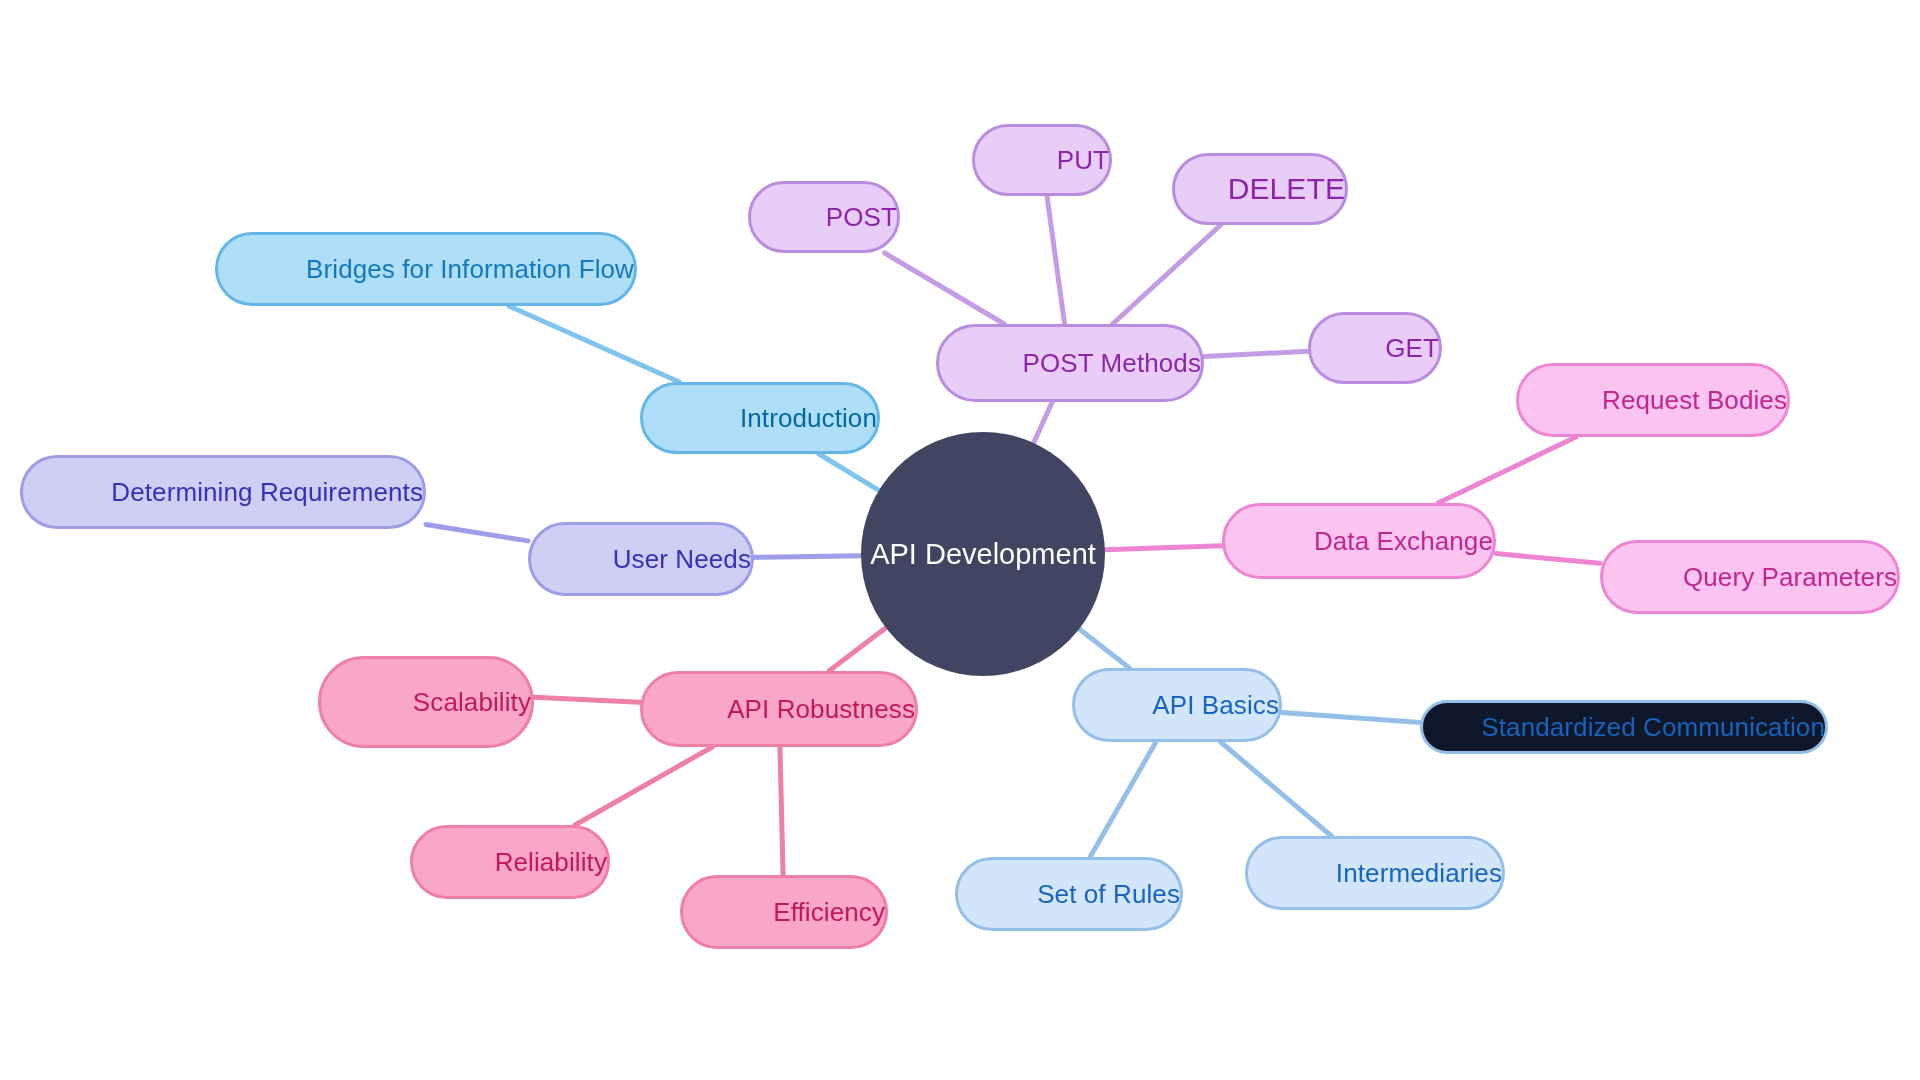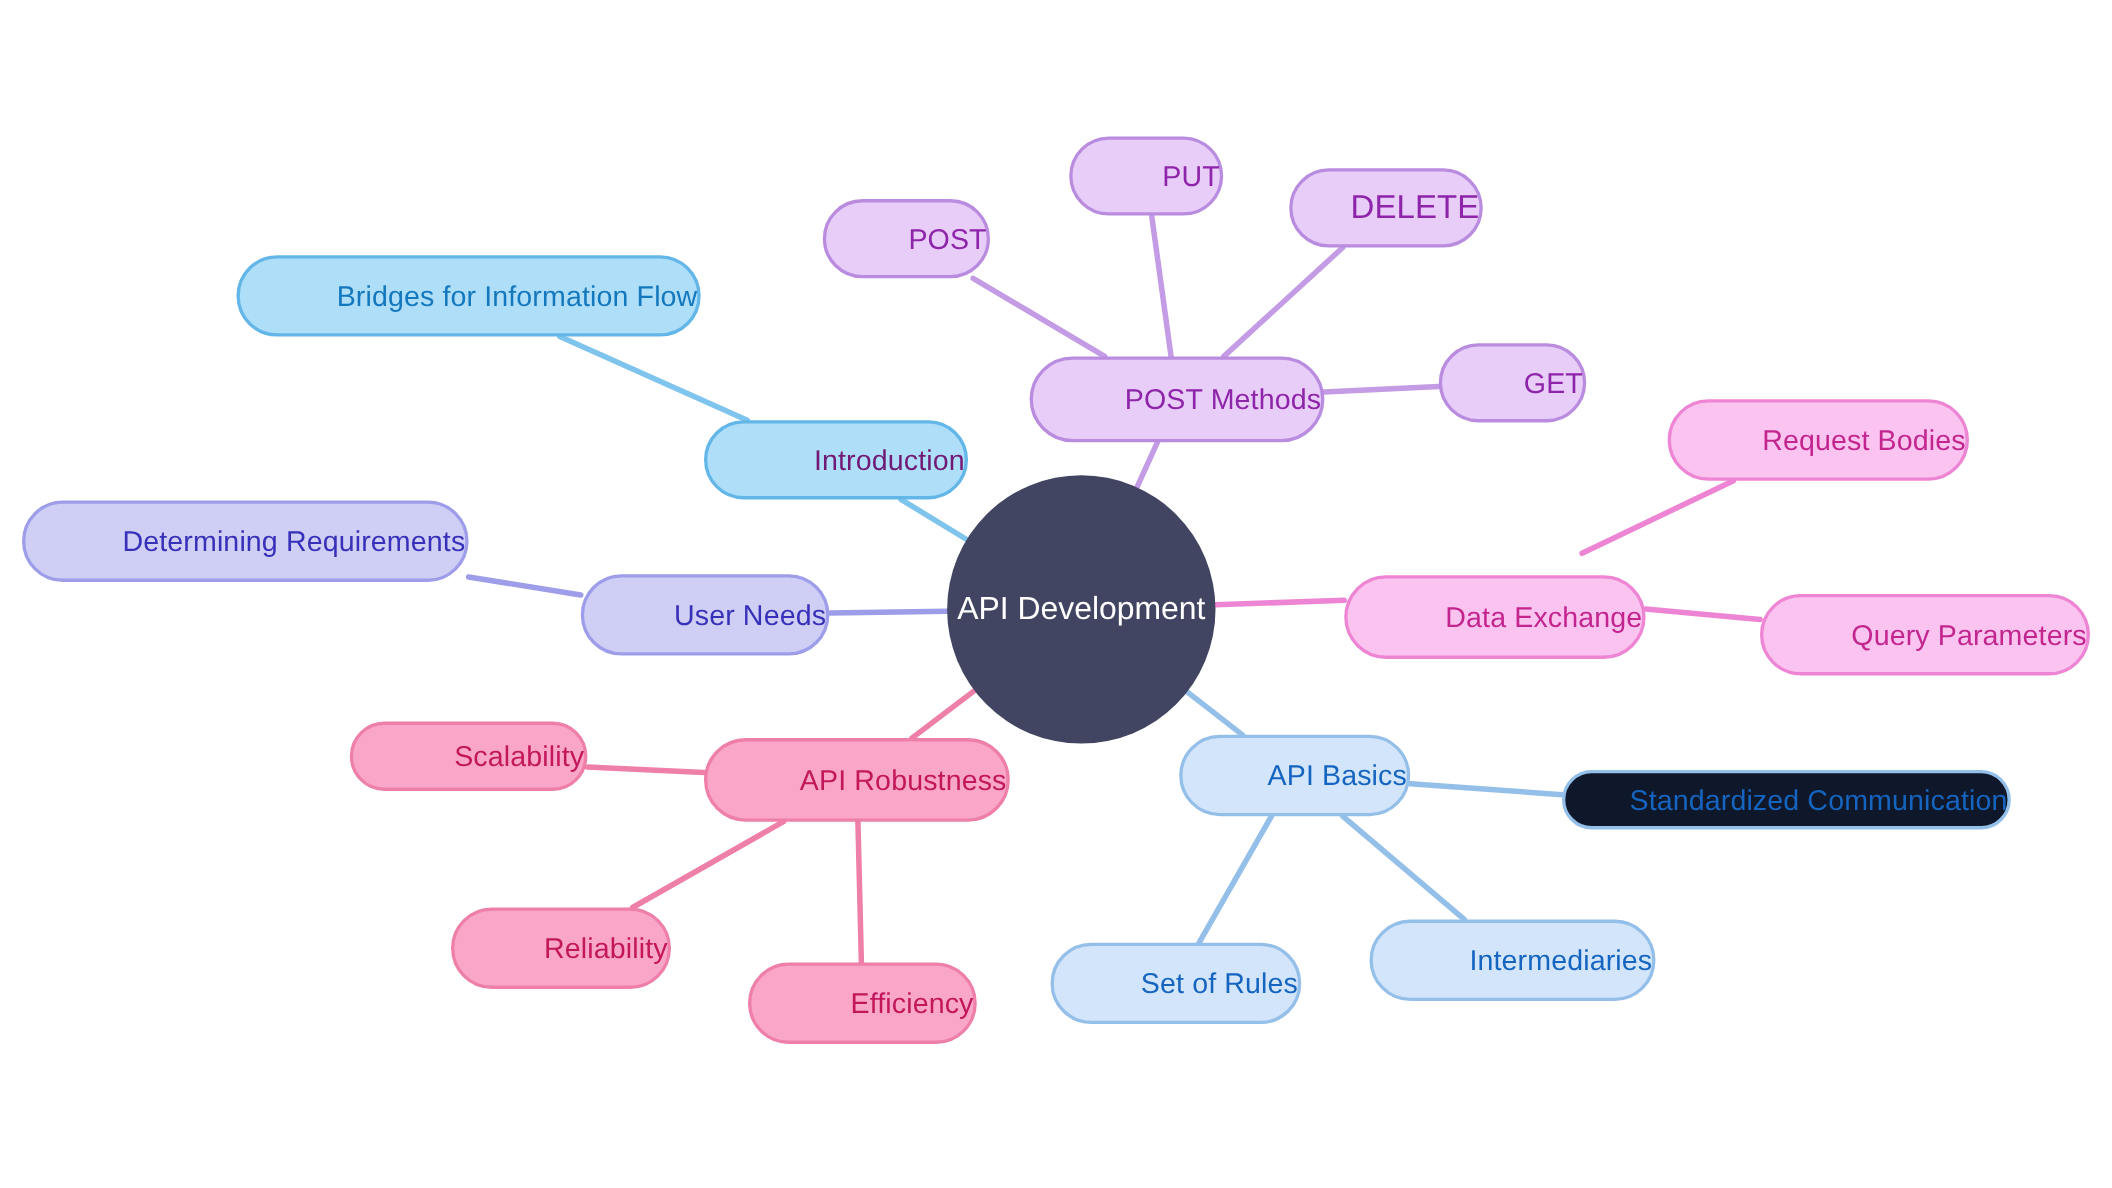--- a/index.html
+++ b/index.html
@@ -70,42 +70,42 @@
       <line x1="1155.857142857143" y1="742" x2="1090.142857142857" y2="857" stroke="#94BFE9" stroke-width="5" stroke-linecap="round"></line>
       <line x1="640" y1="702.3059490084986" x2="534" y2="697.2011331444759" stroke="#EE7FA8" stroke-width="5" stroke-linecap="round"></line>
       <line x1="712.1895424836601" y1="747" x2="575.0522875816994" y2="825" stroke="#EE7FA8" stroke-width="5" stroke-linecap="round"></line>
       <line x1="779.935960591133" y1="747" x2="783.0886699507389" y2="875" stroke="#EE7FA8" stroke-width="5" stroke-linecap="round"></line>
       <line x1="528" y1="540.8875598086124" x2="426" y2="524.5382775119617" stroke="#9D9DEA" stroke-width="5" stroke-linecap="round"></line>
     </svg>
   <div id="node-layer">
       <div class="node-root" style="left: 861px; top: 432px; width: 244px; height: 244px; background: rgb(65, 69, 97); color: rgb(255, 255, 255); font-size: 29px;">
         <span>API Development</span>
       </div>
-      <div class="node" style="left: 640px; top: 382px; width: 240px; height: 72px; background: rgb(174, 222, 248); color: #701a75; font-size: 26px; border-color: rgb(99, 182, 232);">
+      <div class="node" style="left: 640px; top: 382px; width: 240px; height: 72px; background: rgb(174, 222, 248); color: #0369a1; font-size: 26px; border-color: rgb(99, 182, 232);">
         <span>Introduction</span>
       </div>
       <div class="node" style="left: 215px; top: 232px; width: 422px; height: 74px; background: rgb(174, 222, 248); color: rgb(20, 120, 190); font-size: 26px; border-color: rgb(99, 182, 232);">
         <span>Bridges for Information Flow</span>
       </div>
       <div class="node" style="left: 936px; top: 324px; width: 268px; height: 78px; background: rgb(231, 205, 247); color: rgb(142, 36, 170); font-size: 26px; border-color: rgb(186, 140, 224);">
         <span>POST Methods</span>
       </div>
       <div class="node" style="left: 748px; top: 181px; width: 152px; height: 72px; background: rgb(231, 205, 247); color: rgb(142, 36, 170); font-size: 26px; border-color: rgb(186, 140, 224);">
         <span>POST</span>
       </div>
       <div class="node" style="left: 972px; top: 124px; width: 140px; height: 72px; background: rgb(231, 205, 247); color: rgb(142, 36, 170); font-size: 26px; border-color: rgb(186, 140, 224);">
         <span>PUT</span>
       </div>
       <div class="node" style="left: 1172px; top: 153px; width: 176px; height: 72px; background: rgb(231, 205, 247); color: rgb(142, 36, 170); font-size: 30px; border-color: rgb(186, 140, 224);">
         <span>DELETE</span>
       </div>
       <div class="node" style="left: 1308px; top: 312px; width: 134px; height: 72px; background: rgb(231, 205, 247); color: rgb(142, 36, 170); font-size: 26px; border-color: rgb(186, 140, 224);">
         <span>GET</span>
       </div>
-      <div class="node" style="left: 1222px; top: 503px; width: 274px; height: 76px; background: rgb(251, 195, 239); color: rgb(194, 38, 142); font-size: 26px; border-color: rgb(238, 133, 212); margin-top: 20px;">
+      <div class="node" style="left: 1222px; top: 503px; width: 274px; height: 76px; background: rgb(251, 195, 239); color: rgb(194, 38, 142); font-size: 26px; border-color: rgb(238, 133, 212);">
         <span>Data Exchange</span>
       </div>
       <div class="node" style="left: 1516px; top: 363px; width: 274px; height: 74px; background: rgb(251, 195, 239); color: rgb(194, 38, 142); font-size: 26px; border-color: rgb(238, 133, 212);">
         <span>Request Bodies</span>
       </div>
       <div class="node" style="left: 1600px; top: 540px; width: 300px; height: 74px; background: rgb(251, 195, 239); color: rgb(194, 38, 142); font-size: 26px; border-color: rgb(238, 133, 212);">
         <span>Query Parameters</span>
       </div>
       <div class="node" style="left: 1072px; top: 668px; width: 210px; height: 74px; background: rgb(210, 229, 251); color: rgb(21, 101, 192); font-size: 26px; border-color: rgb(148, 191, 233);">
         <span>API Basics</span>
@@ -115,21 +115,21 @@
       </div>
       <div class="node" style="left: 1245px; top: 836px; width: 260px; height: 74px; background: rgb(210, 229, 251); color: rgb(21, 101, 192); font-size: 26px; border-color: rgb(148, 191, 233);">
         <span>Intermediaries</span>
       </div>
       <div class="node" style="left: 955px; top: 857px; width: 228px; height: 74px; background: rgb(210, 229, 251); color: rgb(21, 101, 192); font-size: 26px; border-color: rgb(148, 191, 233);">
         <span>Set of Rules</span>
       </div>
       <div class="node" style="left: 640px; top: 671px; width: 278px; height: 76px; background: rgb(250, 166, 201); color: rgb(194, 24, 91); font-size: 26px; border-color: rgb(238, 127, 168);">
         <span>API Robustness</span>
       </div>
-      <div class="node" style="left: 318px; top: 656px; width: 216px; height: 63px; background: rgb(250, 166, 201); color: rgb(194, 24, 91); font-size: 26px; border-color: rgb(238, 127, 168);">
+      <div class="node" style="left: 318px; top: 656px; width: 216px; height: 92px; background: rgb(250, 166, 201); color: rgb(194, 24, 91); font-size: 26px; border-color: rgb(238, 127, 168);">
         <span>Scalability</span>
       </div>
       <div class="node" style="left: 410px; top: 825px; width: 200px; height: 74px; background: rgb(250, 166, 201); color: rgb(194, 24, 91); font-size: 26px; border-color: rgb(238, 127, 168);">
         <span>Reliability</span>
       </div>
       <div class="node" style="left: 680px; top: 875px; width: 208px; height: 74px; background: rgb(250, 166, 201); color: rgb(194, 24, 91); font-size: 26px; border-color: rgb(238, 127, 168);">
         <span>Efficiency</span>
       </div>
       <div class="node" style="left: 528px; top: 522px; width: 226px; height: 74px; background: rgb(207, 207, 246); color: rgb(55, 48, 184); font-size: 26px; border-color: rgb(157, 157, 234);">
         <span>User Needs</span>

